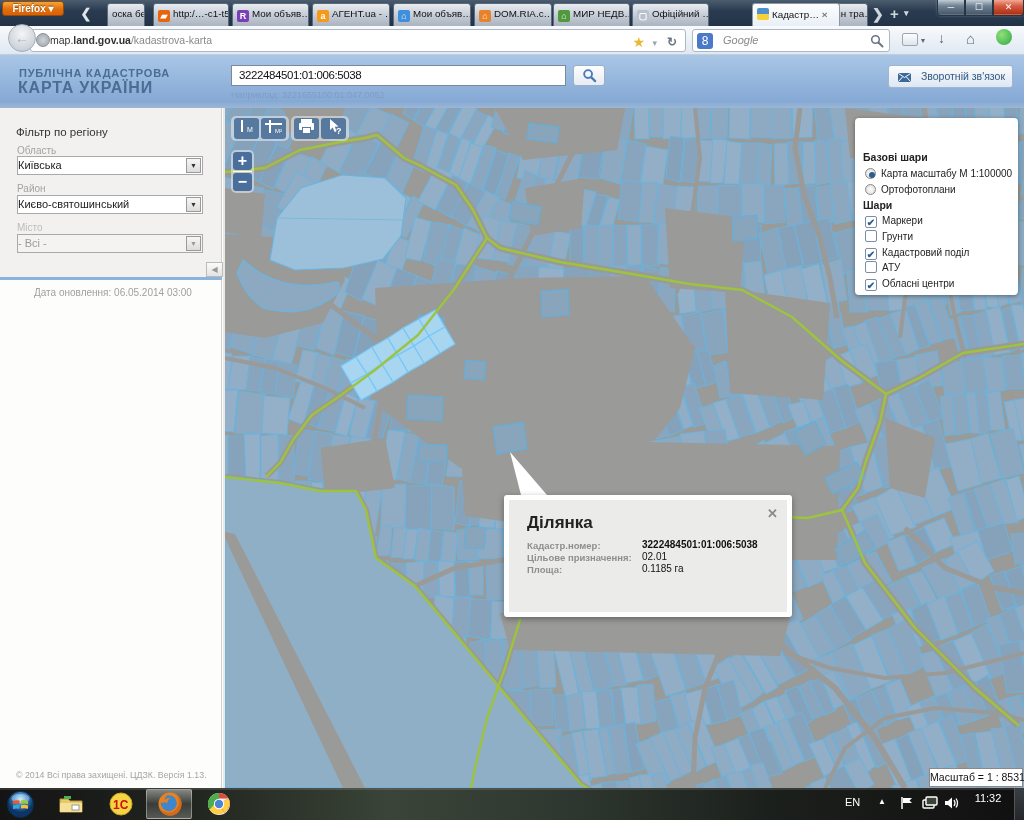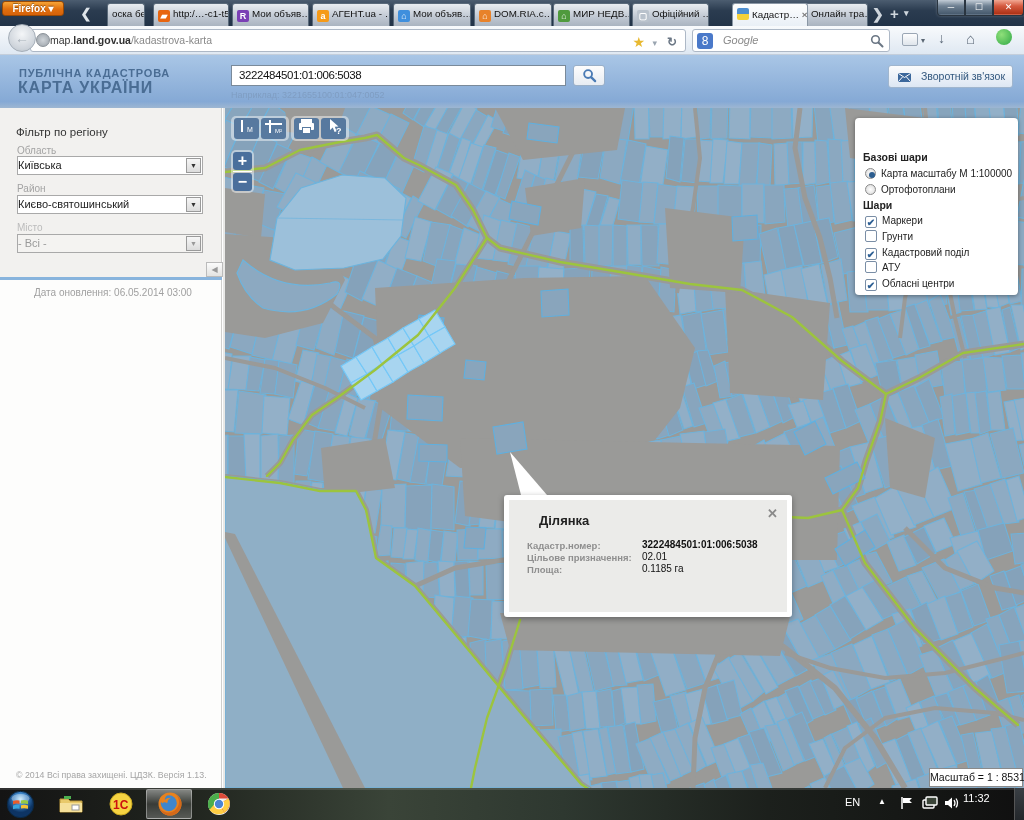--- a/index.html
+++ b/index.html
@@ -39,21 +39,21 @@
 .zbtn{width:19px;height:18px;background:#4a6f9c;border-radius:3px;color:#fff;font-size:16px;font-weight:bold;text-align:center;line-height:17px}
 #layers{position:absolute;left:630px;top:10px;width:163px;height:177px;background:#fff;border-radius:4px;box-shadow:0 1px 4px rgba(0,0,0,.4)}
 #layers-h{height:24px;background:linear-gradient(#4271a7,#35608f);border-radius:4px 4px 0 0;color:#fff;font-size:11px;font-weight:bold;line-height:24px;padding-left:10px}
 .lay-sec{position:absolute;left:8px;font-size:10.5px;font-weight:bold;color:#222;white-space:nowrap}
 .lay-row{position:absolute;left:10px;font-size:10px;color:#222;white-space:nowrap;height:13px;line-height:13px}
 .rad{display:inline-block;width:11px;height:11px;border-radius:50%;background:radial-gradient(#fff,#d6d6d6);border:1px solid #8a8a8a;vertical-align:-2px;margin-right:5px;position:relative}
 .rad.on i{position:absolute;left:2.5px;top:2.5px;width:6px;height:6px;border-radius:50%;background:#2c5d8f}
 .cb{display:inline-block;width:12px;height:12px;background:#fff;border:1px solid #7a8ea6;border-radius:2px;vertical-align:-2px;margin-right:5px;color:#2d5f94;font-size:10px;font-weight:bold;line-height:11px;text-align:center;font-style:normal}
 #popup{position:absolute;left:279px;top:387px;width:288px;height:122px;background:#ebebe9;border:5px solid #fff;border-radius:3px;box-shadow:0 2px 6px rgba(0,0,0,.35)}
 #pop-x{position:absolute;right:9px;top:6px;color:#8a8a8a;font-size:13px;font-weight:bold}
-#pop-t{position:absolute;left:30px;top:13px;font-size:13px;font-weight:bold;color:#222}
+#pop-t{position:absolute;left:18px;top:13px;font-size:17px;font-weight:bold;color:#222}
 .pop-l{position:absolute;left:18px;font-size:9.5px;font-weight:bold;color:#8f8f8f}
 .pop-v{position:absolute;left:133px;font-size:10px;color:#111}
 #scale{position:absolute;left:704px;top:660px;width:94px;height:19px;background:#fff;border:1px solid #8a8a8a;font-size:10.5px;color:#111;text-align:center;line-height:17px;white-space:nowrap}
 #taskbar{position:absolute;left:0;top:788px;width:1024px;height:32px;background:linear-gradient(90deg,#141414 0%,#20241e 18%,#3a4438 38%,#2e3830 55%,#1c201c 75%,#101010 100%)}
 #taskbar:before{content:"";position:absolute;left:0;top:0;width:100%;height:2px;background:rgba(255,255,255,.12)}
 .tico{position:absolute;top:3px;width:26px;height:26px}
 #fftile{position:absolute;left:146px;top:1px;width:46px;height:30px;background:linear-gradient(rgba(255,255,255,.45),rgba(255,255,255,.12) 50%,rgba(255,255,255,.25));border:1px solid rgba(255,255,255,.35);border-radius:2px}
 .tray{position:absolute;color:#fff;font-size:11px}
 #showdesk{position:absolute;right:0;top:0;width:10px;height:32px;background:linear-gradient(#3a3f44,#23272b);border-left:1px solid #555}
 </style></head>
@@ -62,21 +62,21 @@
   <div id="fxbtn">Firefox ▾</div>
   <div id="tabscroll-l">❮</div>
   <div class="tab" style="left:107px;width:38px">оска бесп…</div>
 <div class="tab" style="left:153px;width:76px"><span class="fav" style="background:#e8650f">▰</span>http:/…-c1-t5</div>
 <div class="tab" style="left:232px;width:77px"><span class="fav" style="background:#7b3fb5">R</span>Мои объяв…</div>
 <div class="tab" style="left:312px;width:78px"><span class="fav" style="background:#f59a18">a</span>АГЕНТ.ua - …</div>
 <div class="tab" style="left:393px;width:78px"><span class="fav" style="background:#3f8fdd">⌂</span>Мои объяв…</div>
 <div class="tab" style="left:474px;width:78px"><span class="fav" style="background:#e8822a">⌂</span>DOM.RIA.c…</div>
 <div class="tab" style="left:553px;width:77px"><span class="fav" style="background:#4f9a3d">⌂</span>МИР НЕДВ…</div>
 <div class="tab" style="left:632px;width:77px"><span class="fav" style="background:#b9c2cc">▢</span>Офіційний …</div>
-<div class="tab active" style="left:732px;width:76px"><span class="fav" style="background:linear-gradient(#4e8fd0 50%,#f5d13a 50%)"></span>Кадастр… <span style="color:#777;font-weight:bold">×</span></div>
+<div class="tab active" style="left:752px;width:88px"><span class="fav" style="background:linear-gradient(#4e8fd0 50%,#f5d13a 50%)"></span>Кадастр… <span style="color:#777;font-weight:bold">×</span></div>
 <div class="tab" style="left:791px;width:77px"><span class="fav" style="background:#c92027;border-radius:6px">24</span>Онлайн тра…</div>
 
   <div class="tbtn" style="left:872px;top:6px;font-size:14px">❯</div>
   <div class="tbtn" style="left:890px;top:5px;font-size:15px">+</div>
   <div class="tbtn" style="left:904px;font-size:9px;top:8px">▾</div>
   <div id="winbtns">
     <div class="wb" style="left:0;width:28px;border-radius:0 0 0 4px">─</div>
     <div class="wb" style="left:28px;width:28px;border-radius:0">☐</div>
     <div class="wb" style="left:56px;width:31px;border-radius:0 0 4px 0;background:linear-gradient(#f2a893,#d55a40 40%,#b03418 90%,#d8745c)">✕</div>
   </div>
@@ -1168,16 +1168,16 @@
       <path d="M3 2 L12 2 L9.5 4.5 L12 7 L3 7 Z" fill="#fff"></path>
     </svg>
   <svg class="tray" style="left:922px;top:8px" width="16" height="14" viewBox="0 0 16 14">
       <rect x="1" y="4" width="11" height="8" rx="1" fill="none" stroke="#fff" stroke-width="1.4"></rect>
       <rect x="4" y="1" width="11" height="8" rx="1" fill="#3a4438" stroke="#fff" stroke-width="1.4"></rect>
     </svg>
   <svg class="tray" style="left:944px;top:8px" width="16" height="14" viewBox="0 0 16 14">
       <path d="M1 5 L4 5 L8 1.5 L8 12.5 L4 9 L1 9 Z" fill="#fff"></path>
       <path d="M10 4 Q12 7 10 10 M12 2.5 Q15 7 12 11.5" stroke="#fff" stroke-width="1.3" fill="none"></path>
     </svg>
-  <div class="tray" style="left:963px;top:4px;width:50px;text-align:left">11:32</div>
+  <div class="tray" style="left:963px;top:4px;width:50px;text-align:center">11:32</div>
   <div class="tray" style="left:953px;top:32px;width:60px;text-align:right;font-size:16px">07.05.2014</div>
   <div id="showdesk"></div>
 </div>
 
 </body></html>

